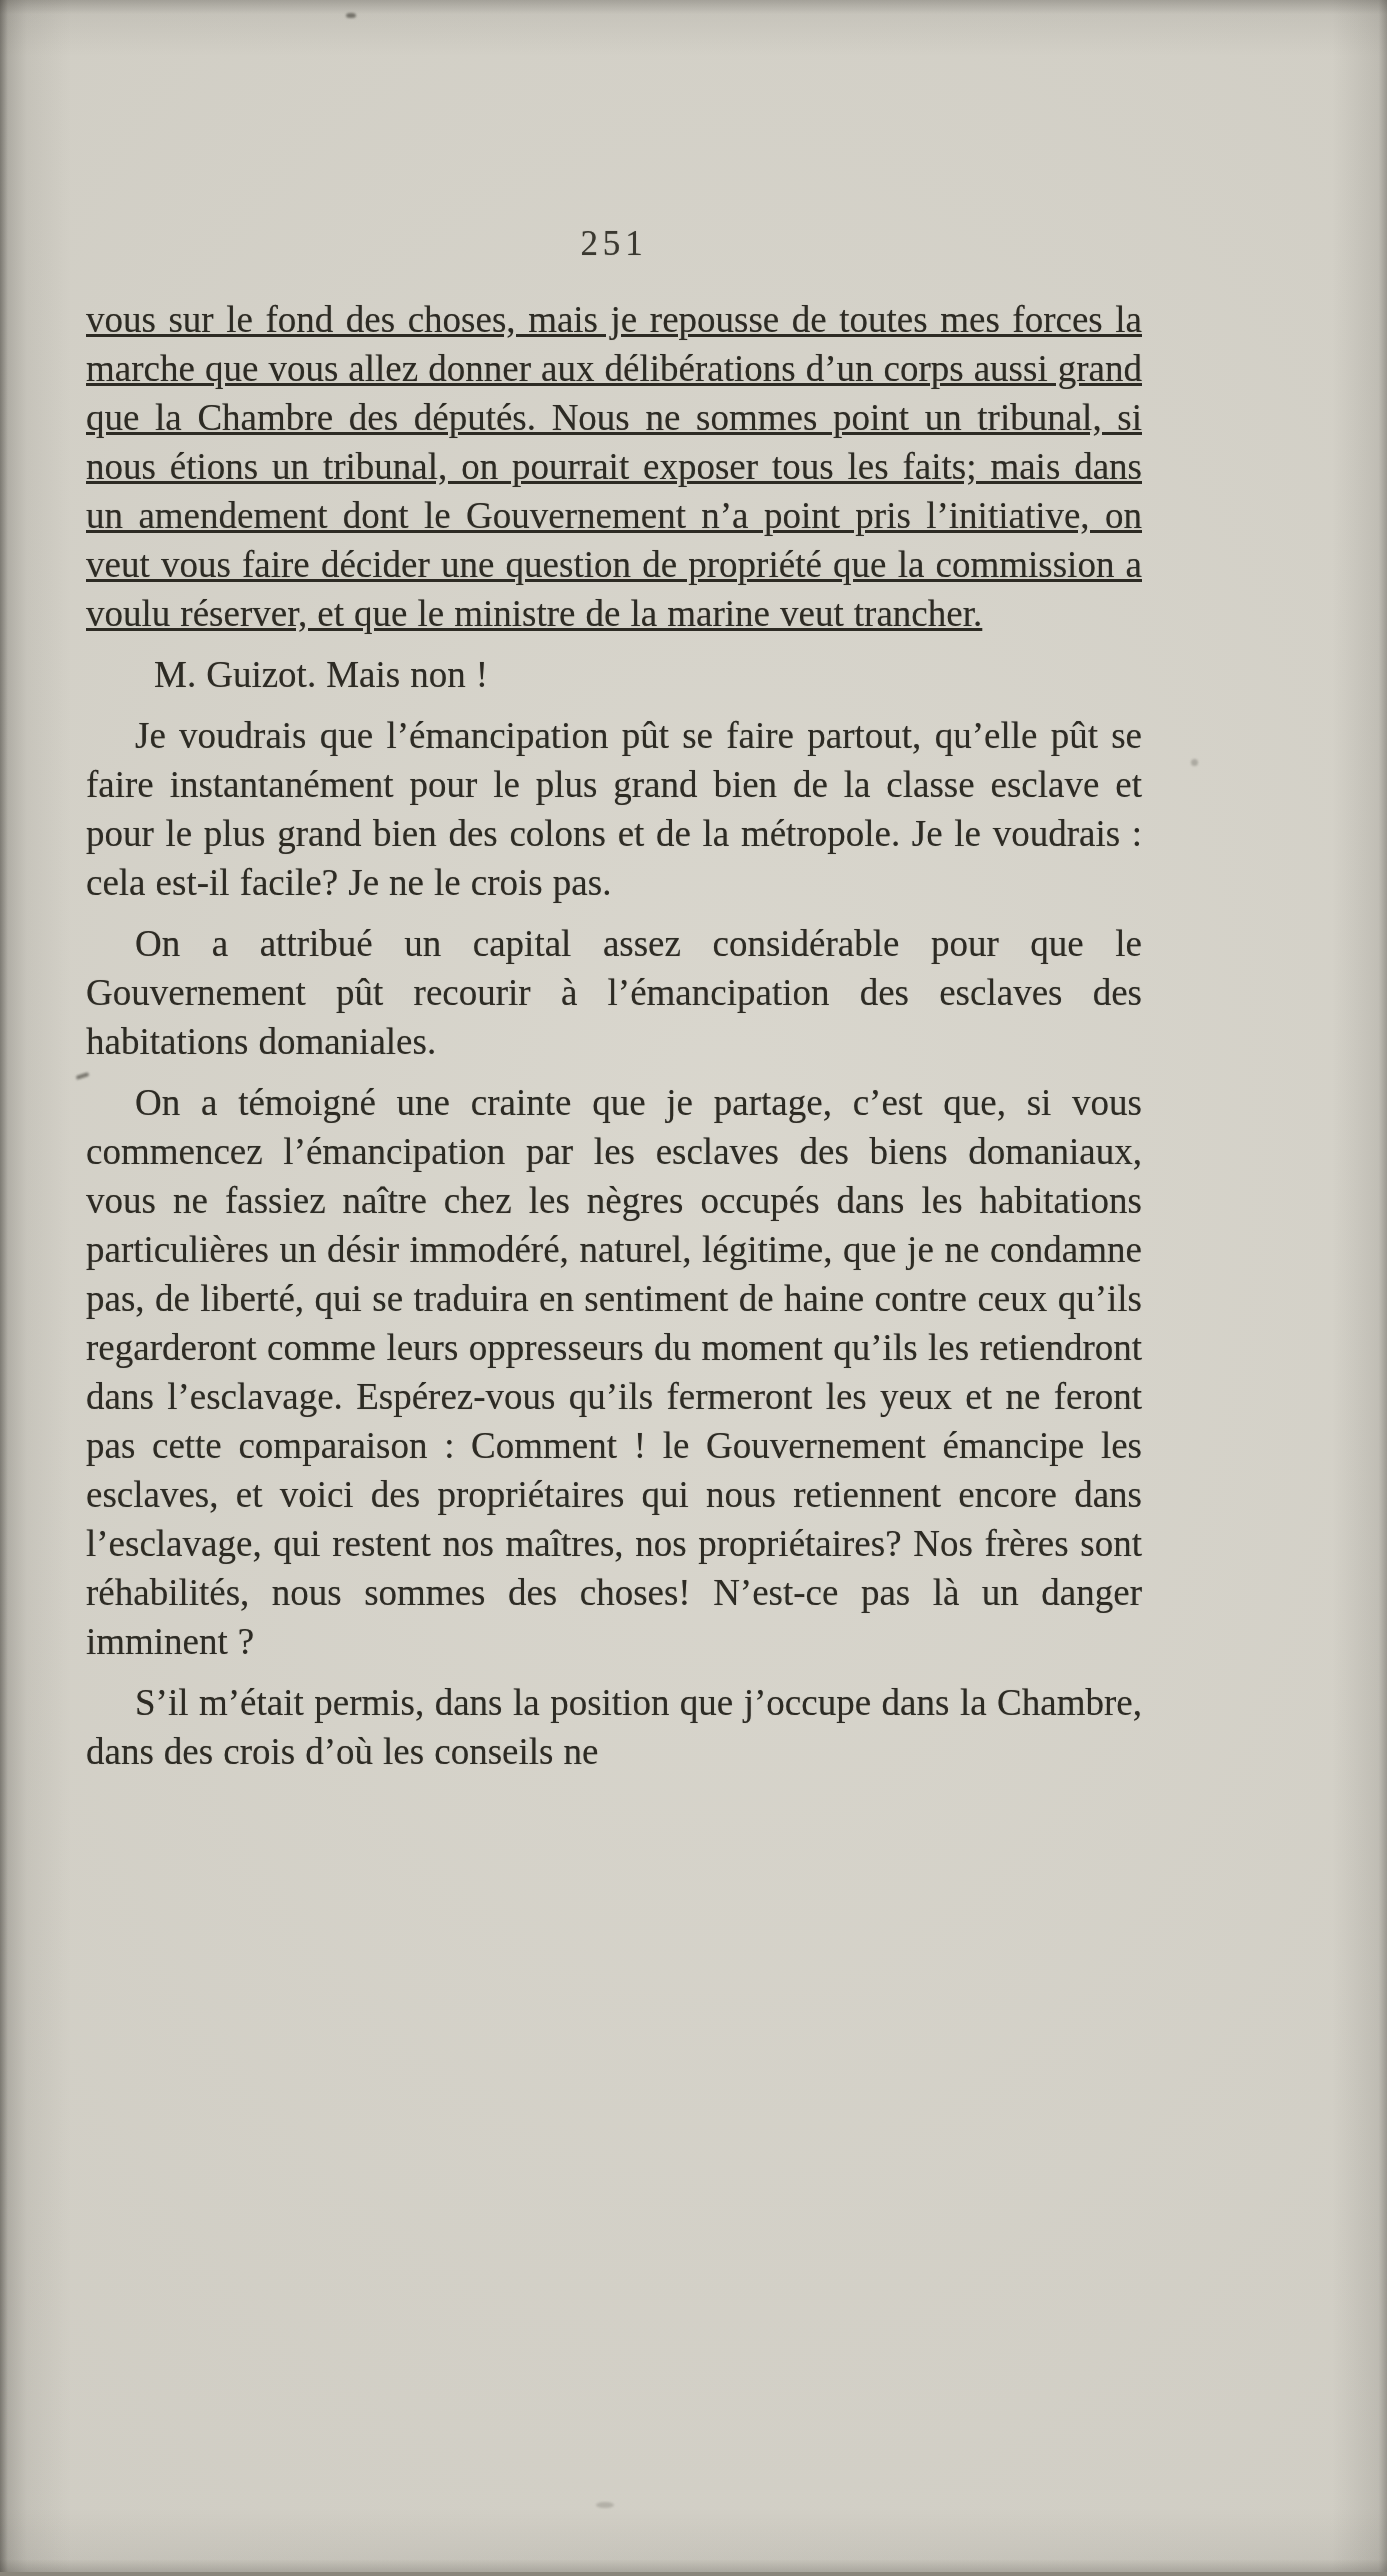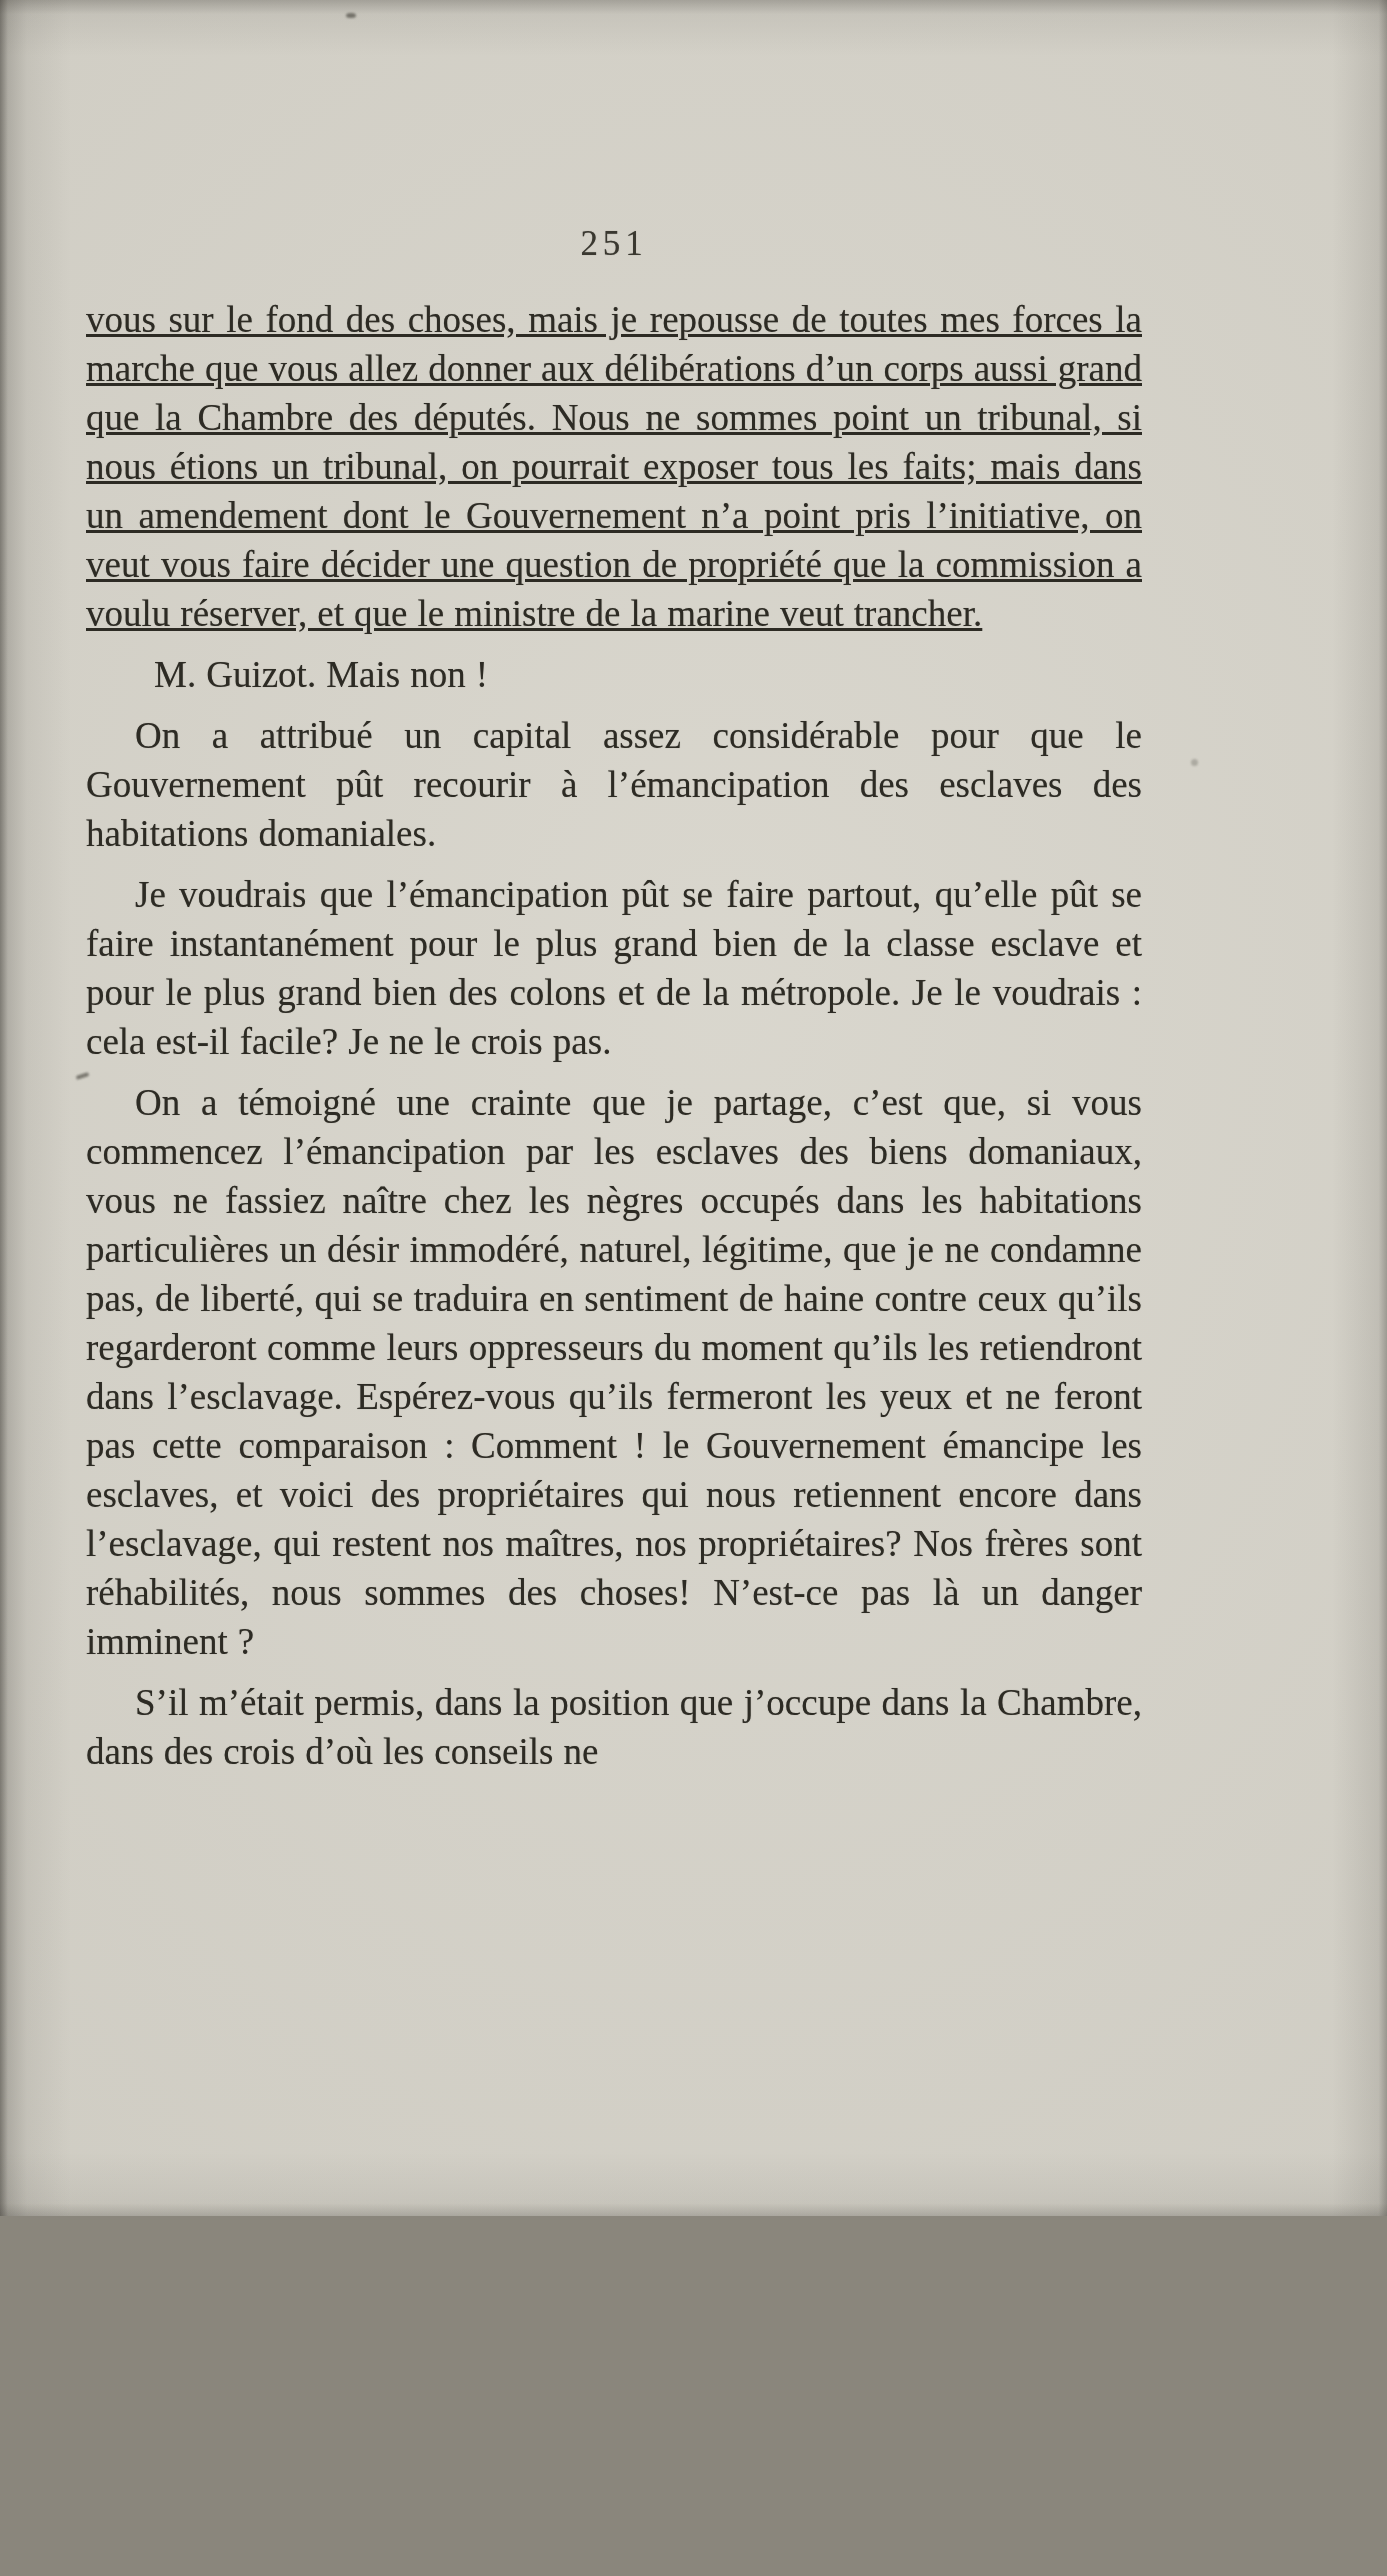--- a/index.html
+++ b/index.html
@@ -3,21 +3,21 @@
 <meta charset="utf-8">
 <style>
   html, body {
     margin: 0;
     padding: 0;
     background: #8a867c;
   }
   .page {
     position: relative;
     width: 1388px;
-    height: 2216px;
+    height: 2572px;
     margin: 0 auto;
     overflow: hidden;
     background:
       radial-gradient(ellipse 140% 120% at 52% 45%, rgba(255,255,255,0.10), rgba(0,0,0,0.05) 90%),
       linear-gradient(to right, rgba(45,42,36,0.55) 0px, rgba(45,42,36,0.22) 8px, rgba(45,42,36,0.08) 27px, rgba(45,42,36,0) 71px),
       linear-gradient(to left, rgba(45,42,36,0.38) 0px, rgba(45,42,36,0.12) 9.5px, rgba(45,42,36,0) 56px),
       linear-gradient(to bottom, rgba(45,42,36,0.30) 0px, rgba(45,42,36,0.08) 14.3px, rgba(45,42,36,0) 56px),
       linear-gradient(to top, rgba(45,42,36,0.26) 0px, rgba(45,42,36,0.07) 12.7px, rgba(45,42,36,0) 64px),
       #d5d2c8;
     font-family: "Liberation Serif", "DejaVu Serif", serif;
@@ -86,23 +86,23 @@
 
   <div class="page-number">251</div>
 
   <div class="text-block">
 
     <p class="para no-indent">vous sur le fond des choses, mais je repousse de toutes mes forces la marche que vous allez donner aux délibérations d’un corps aussi grand que la Chambre des députés. Nous ne sommes point un tribunal, si nous étions un tribunal, on pourrait exposer tous les faits; mais dans un amendement dont le Gouvernement n’a point pris l’initiative, on veut vous faire décider une question de propriété que la commission a voulu réserver, et que le ministre de la marine veut trancher.</p>
 
     <p class="para speech"><span class="italic">M. Guizot.</span><span> Mais non !</span></p>
 
 
+    <p class="para">Je voudrais que l’émancipation pût se faire partout, qu’elle pût se faire instantanément pour le plus grand bien de la classe esclave et pour le plus grand bien des colons et de la métropole. Je le voudrais : cela est-il facile? Je ne le crois pas.</p>
+
     <p class="para">On a attribué un capital assez considérable pour que le Gouvernement pût recourir à l’émancipation des esclaves des habitations domaniales.</p>
-
-    <p class="para">Je voudrais que l’émancipation pût se faire partout, qu’elle pût se faire instantanément pour le plus grand bien de la classe esclave et pour le plus grand bien des colons et de la métropole. Je le voudrais : cela est-il facile? Je ne le crois pas.</p>
 
     <p class="para">On a témoigné une crainte que je partage, c’est que, si vous commencez l’émancipation par les esclaves des biens domaniaux, vous ne fassiez naître chez les nègres occupés dans les habitations particulières un désir immodéré, naturel, légitime, que je ne condamne pas, de liberté, qui se traduira en sentiment de haine contre ceux qu’ils regarderont comme leurs oppresseurs du moment qu’ils les retiendront dans l’esclavage. Espérez-vous qu’ils fermeront les yeux et ne feront pas cette comparaison : Comment ! le Gouvernement émancipe les esclaves, et voici des propriétaires qui nous retiennent encore dans l’esclavage, qui restent nos maîtres, nos propriétaires? Nos frères sont réhabilités, nous sommes des choses! N’est-ce pas là un danger imminent ?</p>
 
     <p class="para">S’il m’était permis, dans la position que j’occupe dans la Chambre, dans des crois d’où les conseils ne</p>
 
   </div>
 </div>
 
 
 </body></html>

